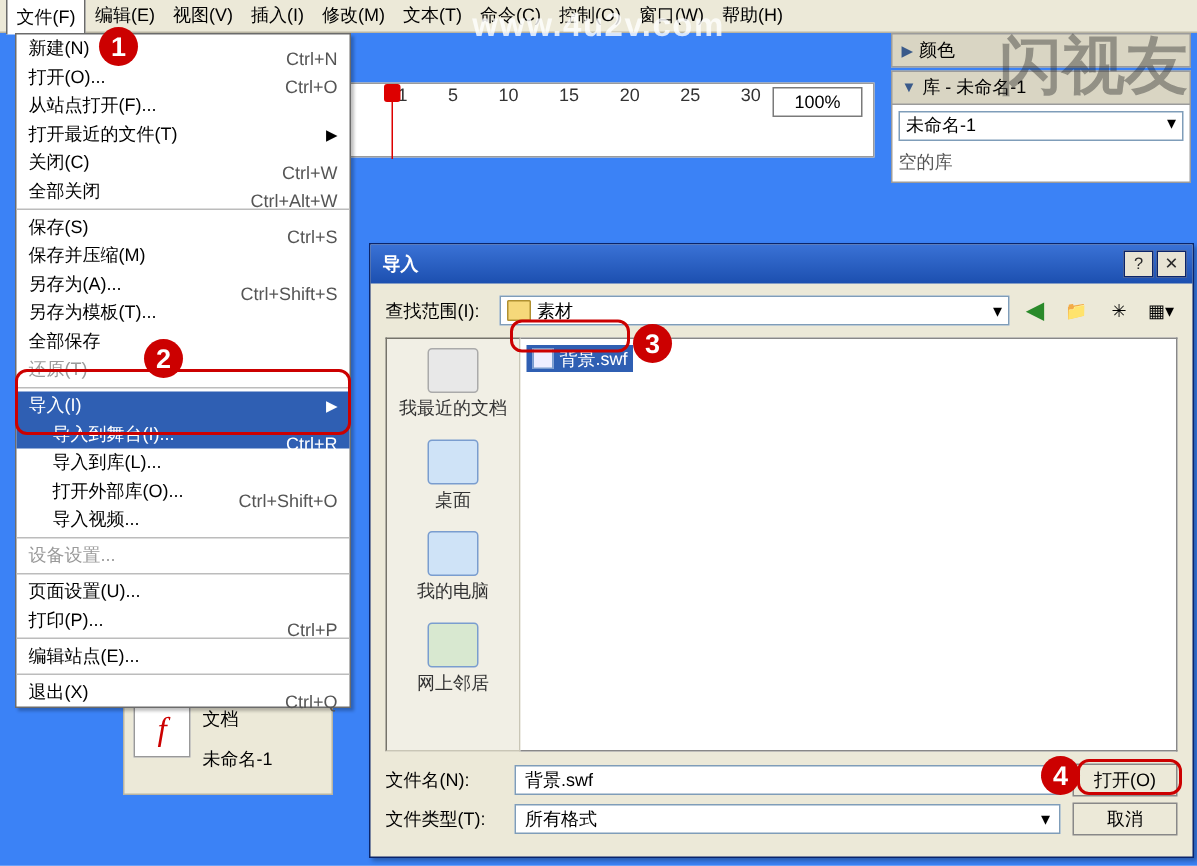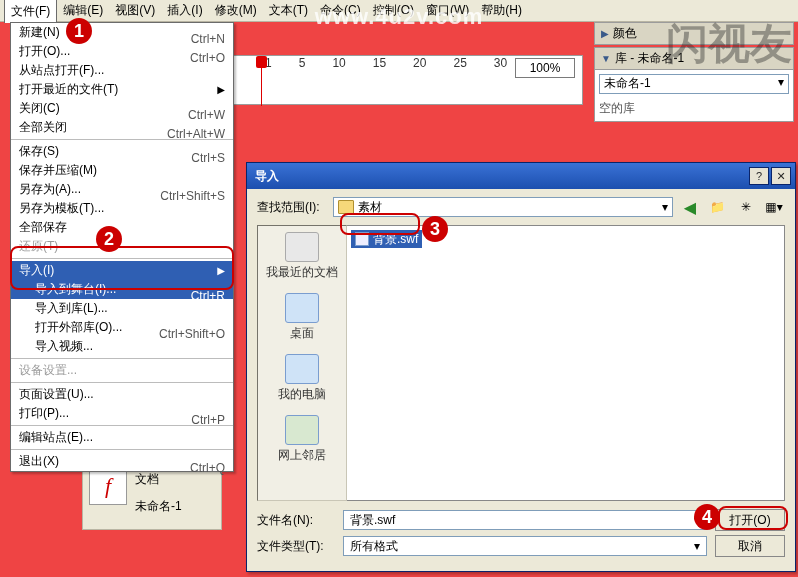--- a/index.html
+++ b/index.html
@@ -1,17 +1,17 @@
 <!DOCTYPE html>
 <html><head>
 <meta charset="utf-8">
 <style>
   * { box-sizing: border-box; margin: 0; padding: 0; font-family: "SimSun", "宋体", sans-serif; font-size: 12px; -webkit-font-smoothing: none; }
   body { width: 798px; height: 577px; position: relative; background: #fff; overflow: hidden; }
-  .root { position: absolute; inset: 0; background: #ef4444; }
+  .root { position: absolute; inset: 0; background: #3b82f6; }
 
   
   .menubar { height: 22px; display: flex; align-items: center; padding: 0 4px; background: #ece9d8; border-bottom: 1px solid #b9b5a3; }
   .menubar .item { padding: 3px 6px; cursor: default; }
   .menubar .item.active { background:#fff; border:1px solid #6b6b6b; border-bottom:none; }
 
   
   .work-strip { position:absolute; left:232px; top:55px; right:215px; height:50px; background:#fff; border:1px solid #9b9b9b; }
   .timeline-nums { position:absolute; top:0; left:30px; right:0; height:16px; font-size:10px; color:#333; display:flex; gap:27px; padding-left:2px; }
   .playhead { position:absolute; top:0; left:28px; width:1px; height:50px; background:#d00; }

